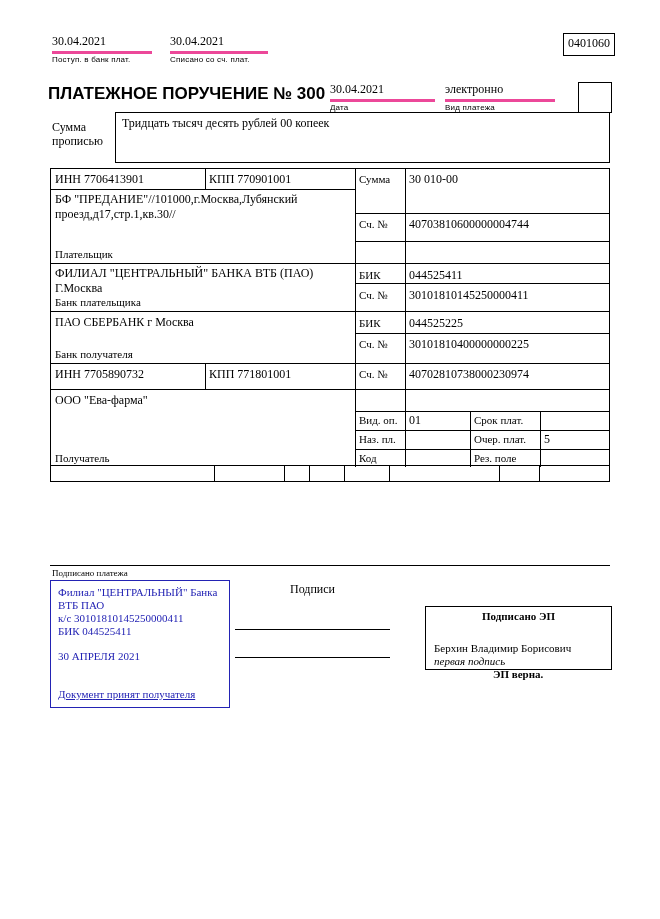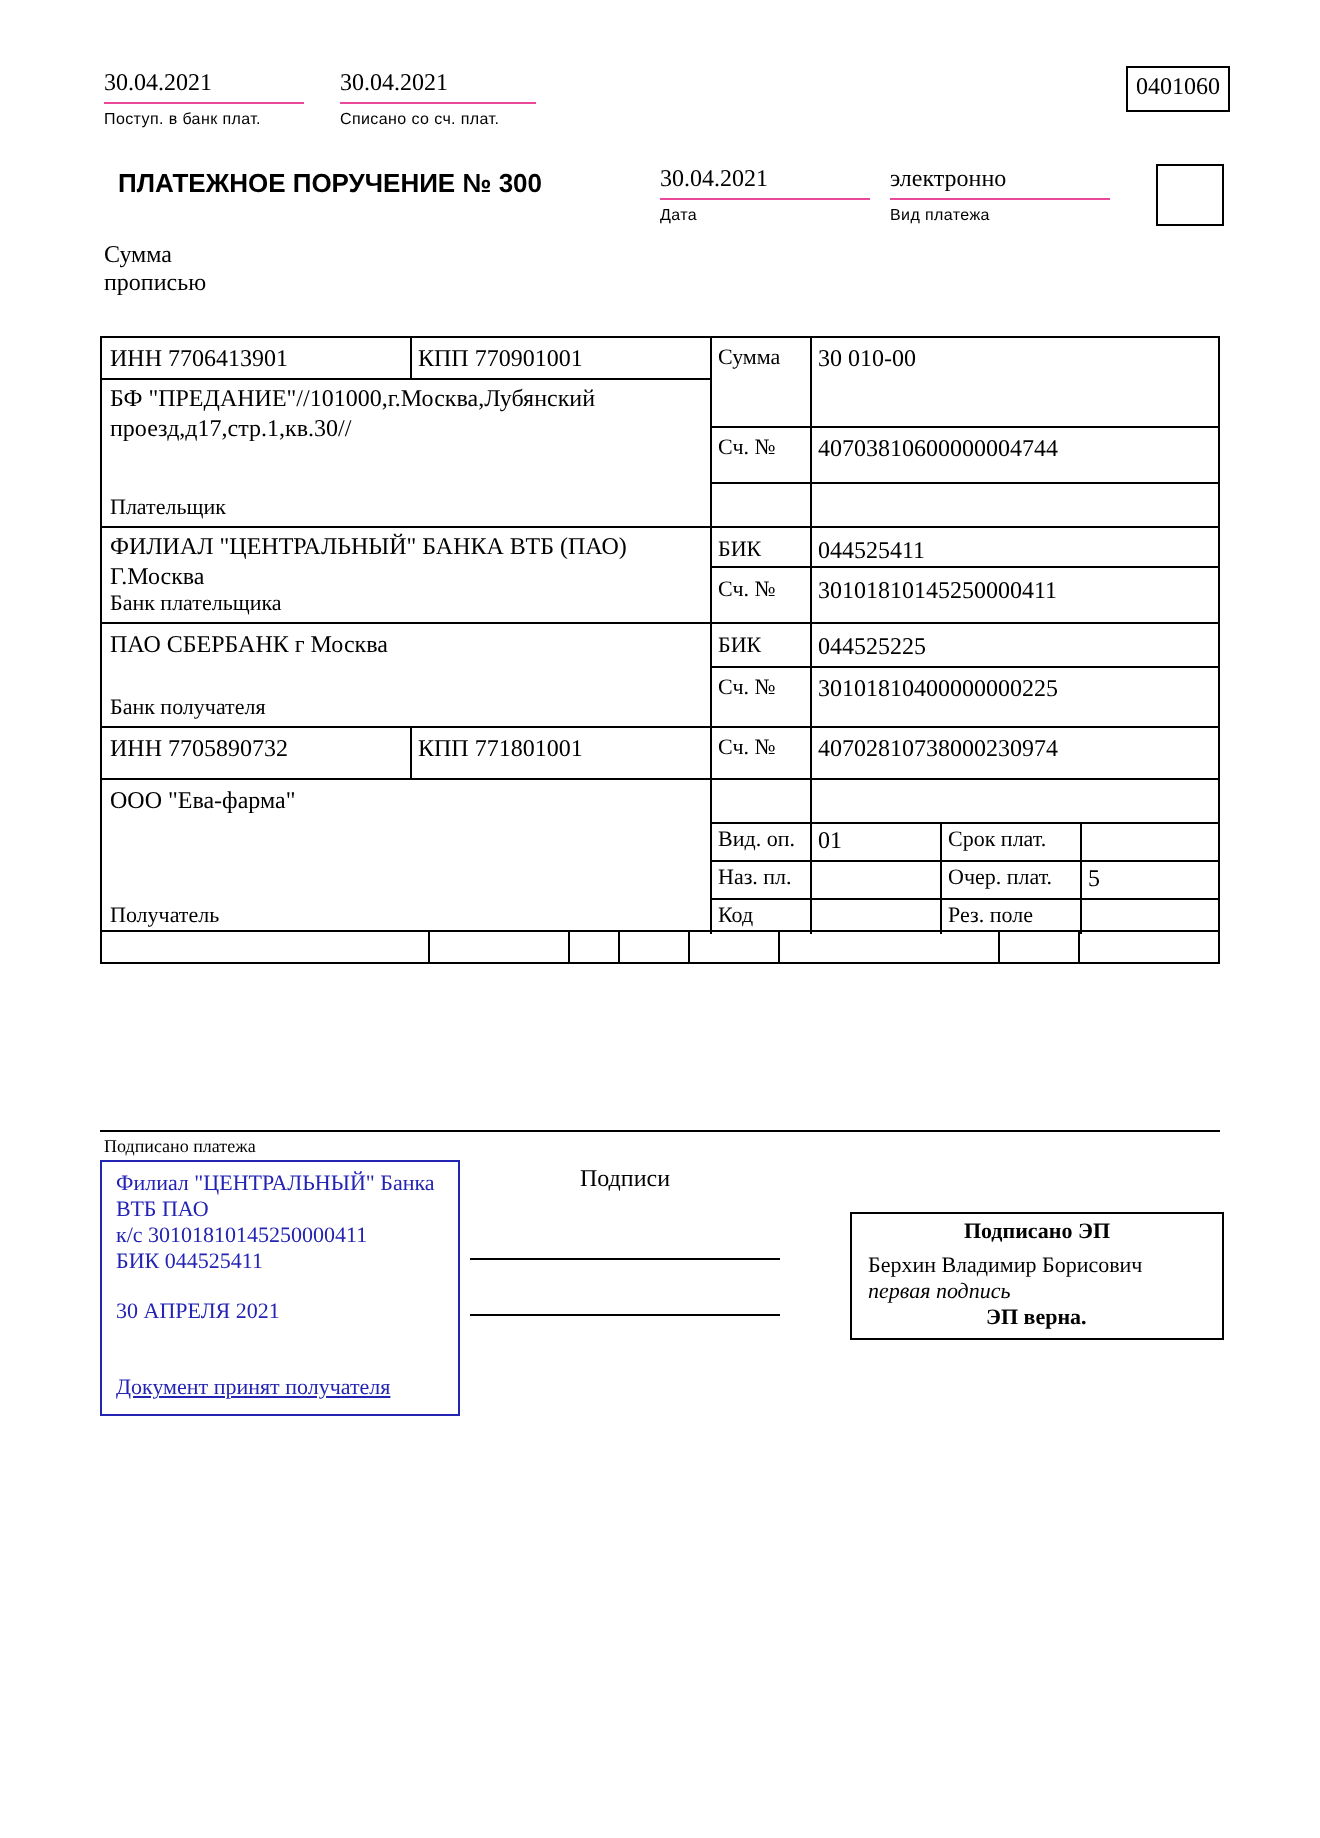--- a/index.html
+++ b/index.html
@@ -2,34 +2,34 @@
 <html><head>
 <meta charset="utf-8">
 <style>
   html,body{margin:0;padding:0;background:#fff}
   .page{position:relative;width:660px;height:919px;background:#fff;overflow:hidden;
         font-family:"Liberation Serif",serif;color:#000;font-size:12px}
   .abs{position:absolute}
   .xs{font-family:"Liberation Sans",sans-serif;font-size:8px;letter-spacing:.2px}
   .sm{font-size:11px}
   .md{font-size:12px}
-  .ul{border-bottom:1px solid #ec4899}
+  .ul{border-bottom:3px solid #ec4899}
   .hl{position:absolute;height:0;border-top:1px solid #000}
   .vl{position:absolute;width:0;border-left:1px solid #000}
   .box{border:1px solid #000}
 
   
   .f-recv{left:52px;top:34px;width:100px;height:17px}
   .l-recv{left:52px;top:55px}
   .f-debt{left:170px;top:34px;width:98px;height:17px}
   .l-debt{left:170px;top:55px}
   .form-code{left:563px;top:33px;width:50px;height:21px;text-align:center;line-height:19px}
 
   
-  .doc-title{left:59px;top:84px;font-family:"Liberation Sans",sans-serif;font-weight:bold;font-size:13px}
+  .doc-title{left:48px;top:84px;font-family:"Liberation Sans",sans-serif;font-weight:bold;font-size:17px}
   .f-date{left:330px;top:82px;width:105px;height:17px}
   .l-date{left:330px;top:103px}
   .f-kind{left:445px;top:82px;width:110px;height:17px}
   .l-kind{left:445px;top:103px}
   .form-type-box{left:578px;top:82px;width:32px;height:29px}
 
   
   .aw-l1{left:52px;top:120px}
   .aw-l2{left:52px;top:134px}
   .aw-box{left:115px;top:112px;width:495px;height:51px;padding:3px 6px;box-sizing:border-box}
@@ -55,21 +55,21 @@
   .stamp .gap{margin-top:12px}
   .stamp .foot{position:absolute;bottom:6px;left:7px;text-decoration:underline}
 
   .sig-title{left:235px;top:582px;width:155px;text-align:center}
   .sig-line1{left:235px;top:629px;width:155px}
   .sig-line2{left:235px;top:657px;width:155px}
 
   .marks-title{left:425px;top:582px;width:187px;text-align:center}
   .ep-box{left:425px;top:606px;width:187px;height:64px;box-sizing:border-box;padding:3px 8px;font-size:11px;line-height:13px}
   .ep-title{font-weight:bold;text-align:center}
-  .ep-signer{margin-top:4px}
+  .ep-signer{margin-top:19px}
   .ep-kind{font-style:italic}
   .ep-verified{font-weight:bold;margin-left:59px}
 </style>
 </head>
 <body>
 
 <div class="page">
 
   <div class="abs ul md f-recv">30.04.2021</div>
   <div class="abs xs l-recv">Поступ. в банк плат.</div>
@@ -79,20 +79,23 @@
 
   <div class="abs doc-title">ПЛАТЕЖНОЕ ПОРУЧЕНИЕ № 300</div>
   <div class="abs ul md f-date">30.04.2021</div>
   <div class="abs xs l-date">Дата</div>
   <div class="abs ul md f-kind">электронно</div>
   <div class="abs xs l-kind">Вид платежа</div>
   <div class="abs box form-type-box"></div>
 
   <div class="abs md aw-l1">Сумма</div>
   <div class="abs md aw-l2">прописью</div>
+  <div class="abs box md aw-box">
+    <span>Тридцать тысяч десять рублей 00 копеек</span>
+  </div>
 
   <div class="abs box table">
 
     <div class="vl" style="left:304px;top:0;height:298px"></div>
     <div class="vl" style="left:354px;top:0;height:298px"></div>
     <div class="vl" style="left:154px;top:0;height:20px"></div>
     <div class="vl" style="left:154px;top:194px;height:26px"></div>
     <div class="vl" style="left:419px;top:242px;height:56px"></div>
     <div class="vl" style="left:489px;top:242px;height:56px"></div>
 

